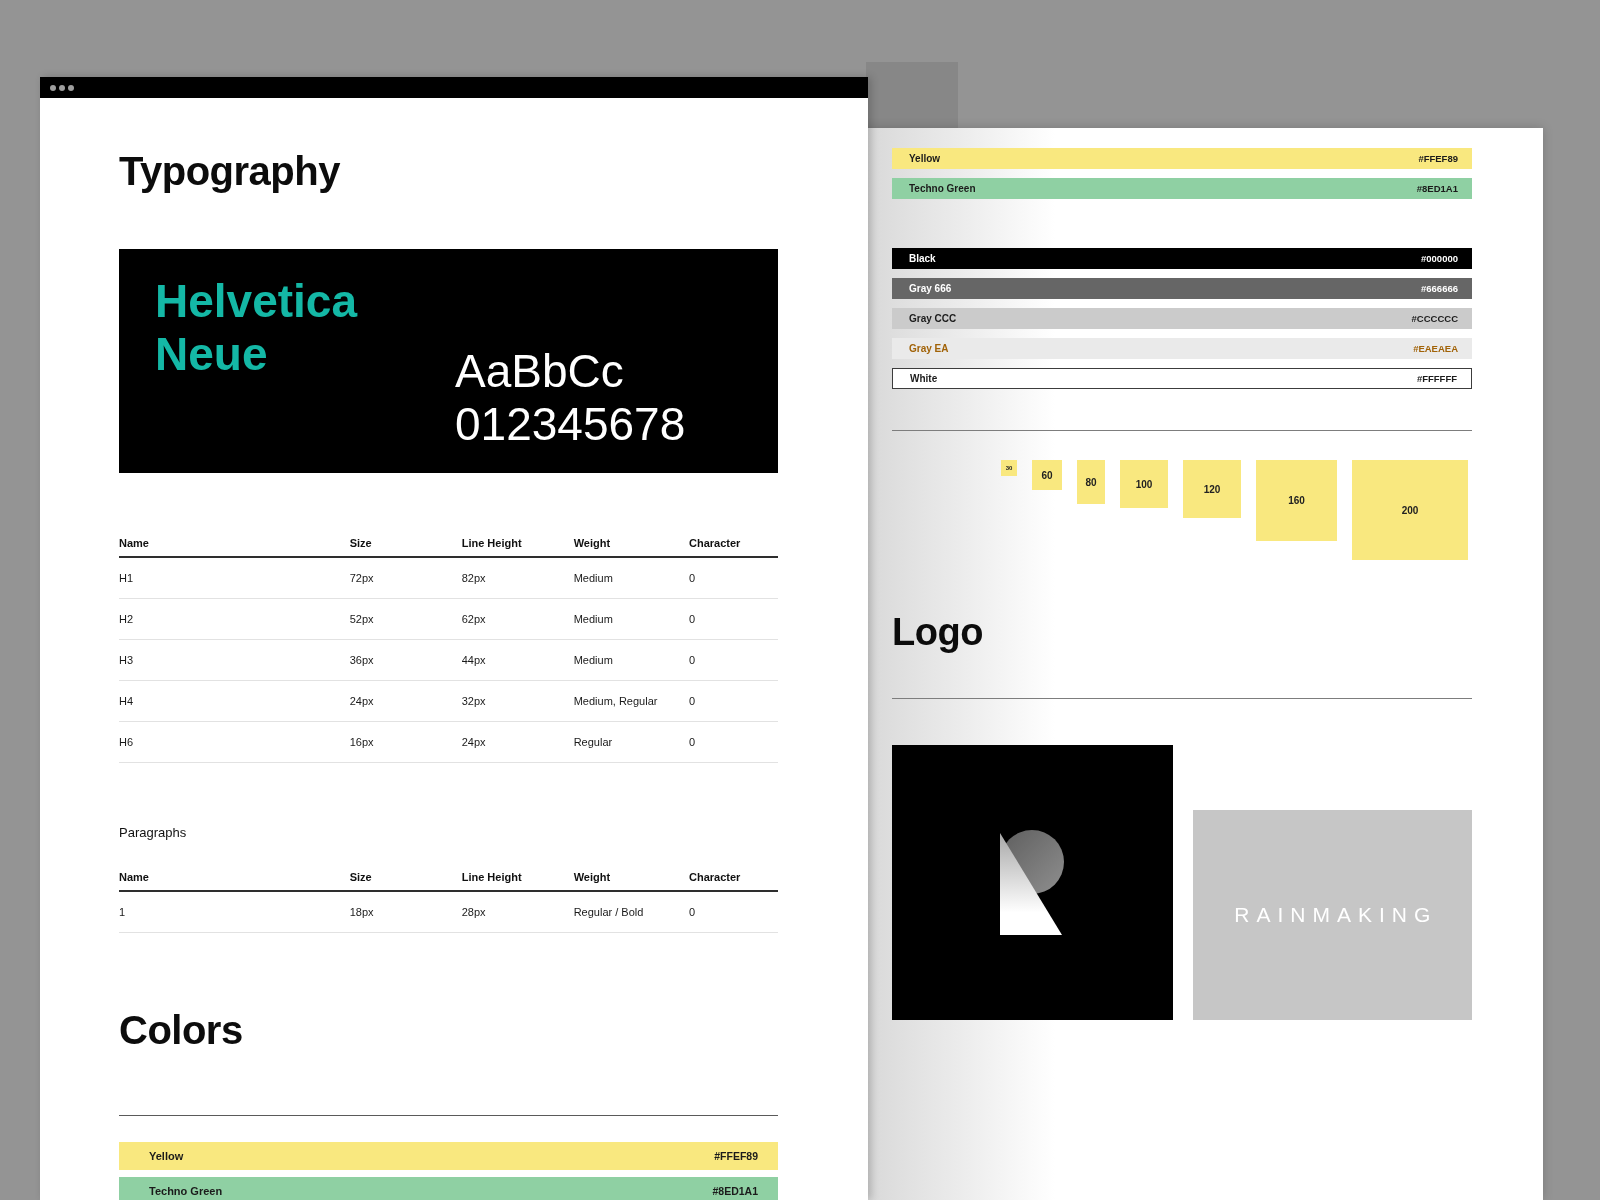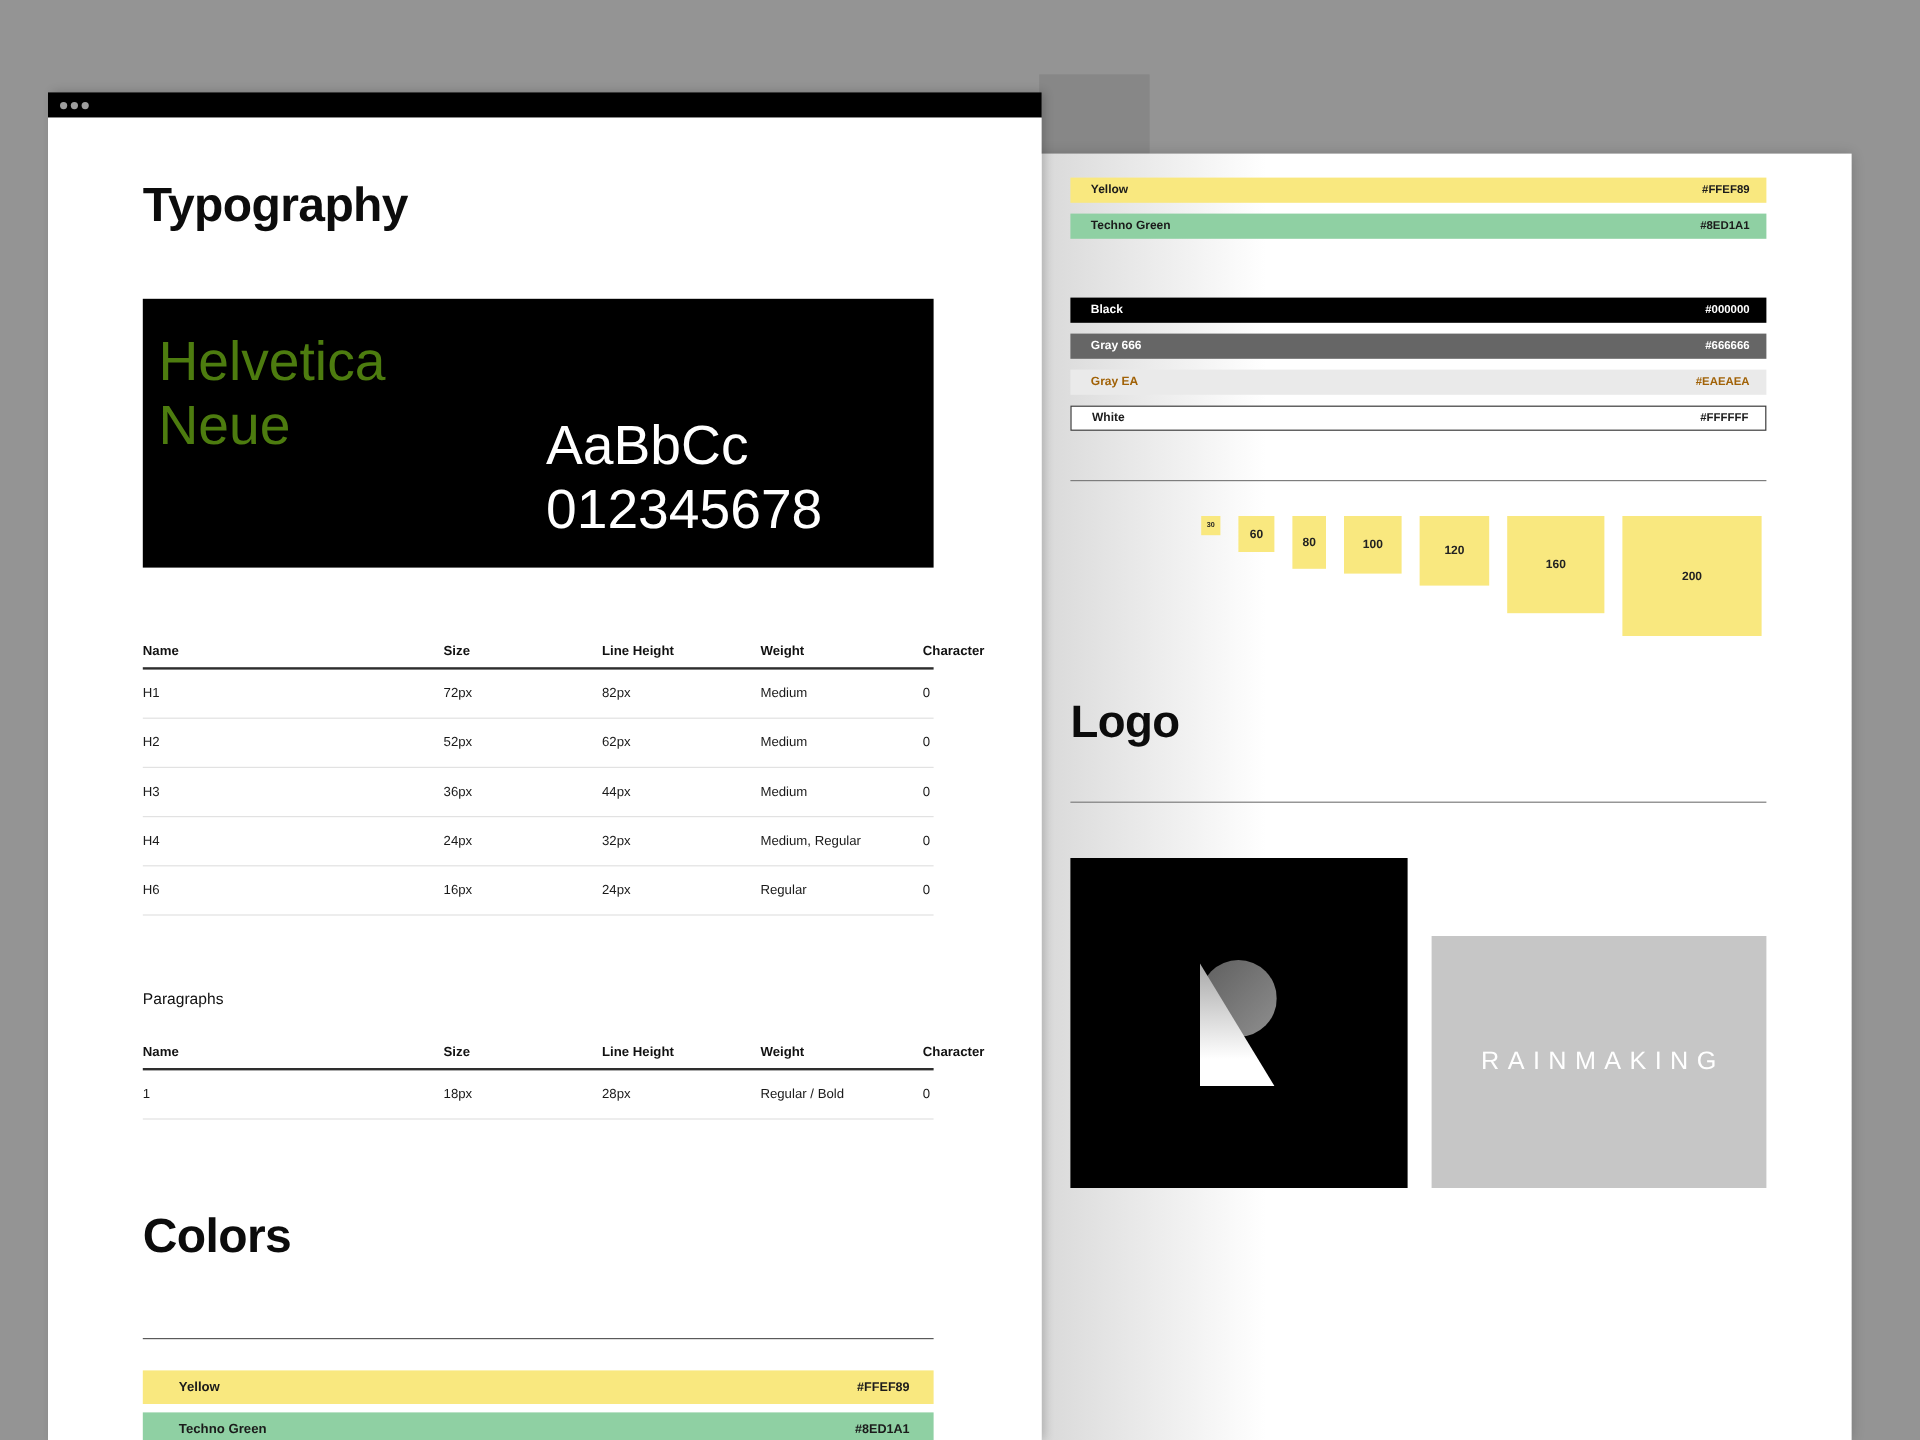--- a/index.html
+++ b/index.html
@@ -30,24 +30,24 @@
   .wordmark{color:#fff;font-size:21px;font-weight:400;letter-spacing:7px;padding-left:7px;}
 
   
   .window{position:absolute;left:40px;top:77px;width:828px;height:1123px;z-index:2;
           box-shadow:3px 0 8px rgba(0,0,0,.20);}
   .titlebar{height:21px;background:#000;display:flex;align-items:center;padding-left:10px;gap:3px;}
   .dot{width:6px;height:6px;border-radius:50%;background:#9e9e9e;}
   .page{background:#fff;height:1102px;padding:0 90px 0 79px;box-sizing:border-box;width:828px;}
   .lp-h1{margin:0;padding-top:51px;font-size:40px;line-height:44px;font-weight:700;color:#0c0c0c;letter-spacing:-.5px;}
   .specimen{margin-top:56px;height:224px;background:#000;position:relative;}
-  .spec-name{position:absolute;left:13px;top:26px;color:#4d7c0f;font-size:46px;line-height:53px;font-weight:400;}
+  .spec-name{position:absolute;left:36px;top:26px;color:#14b8a6;font-size:46px;line-height:53px;font-weight:700;}
   .spec-sample{position:absolute;left:336px;top:96px;color:#fff;font-size:46px;line-height:53px;font-weight:500;}
   .ttable{margin-top:57px;}
-  .trow{display:grid;grid-template-columns:35% 17% 17% 17.5% 13.5%;align-items:center;gap:20px;}
+  .trow{display:grid;grid-template-columns:35% 17% 17% 17.5% 13.5%;align-items:center;}
   .thead{height:26px;border-bottom:2px solid #2e2e2e;}
   .thead span{font-size:11px;font-weight:700;color:#111;}
   .tbody-row{height:40px;border-bottom:1px solid #e2e2e2;}
   .tbody-row span{font-size:11px;color:#1a1a1a;}
   .para-label{margin-top:62px;font-size:13px;color:#111;}
   .ttable2{margin-top:24px;}
   .lp-h1b{margin:0;padding-top:75px;font-size:40px;line-height:44px;font-weight:700;color:#0c0c0c;letter-spacing:-.5px;}
   .rule-dark{height:1px;background:#5a5a5a;margin-top:63px;}
   .lp-swatches{margin-top:26px;}
   .swatch-lg{display:flex;align-items:center;justify-content:space-between;height:28px;
@@ -77,20 +77,24 @@
       <div class="gap-groups"></div>
       <div id="rp-swatches-neutral">
           <div class="swatch" style="background: rgb(0, 0, 0); color: rgb(255, 255, 255);">
             <span class="sw-name">Black</span>
             <span class="sw-hex">#000000</span>
           </div>
           <div class="swatch" style="background: rgb(102, 102, 102); color: rgb(255, 255, 255);">
             <span class="sw-name">Gray 666</span>
             <span class="sw-hex">#666666</span>
           </div>
+          <div class="swatch" style="background: rgb(203, 203, 203); color: rgb(27, 27, 27);">
+            <span class="sw-name">Gray CCC</span>
+            <span class="sw-hex">#CCCCCC</span>
+          </div>
           <div class="swatch" style="background: rgb(234, 234, 234); color: #a16207; align-items: center;">
             <span class="sw-name">Gray EA</span>
             <span class="sw-hex">#EAEAEA</span>
           </div>
           <div class="swatch" style="background: rgb(255, 255, 255); color: rgb(27, 27, 27); border: 1px solid rgb(60, 60, 60);">
             <span class="sw-name">White</span>
             <span class="sw-hex">#FFFFFF</span>
           </div>
         </div>
 

